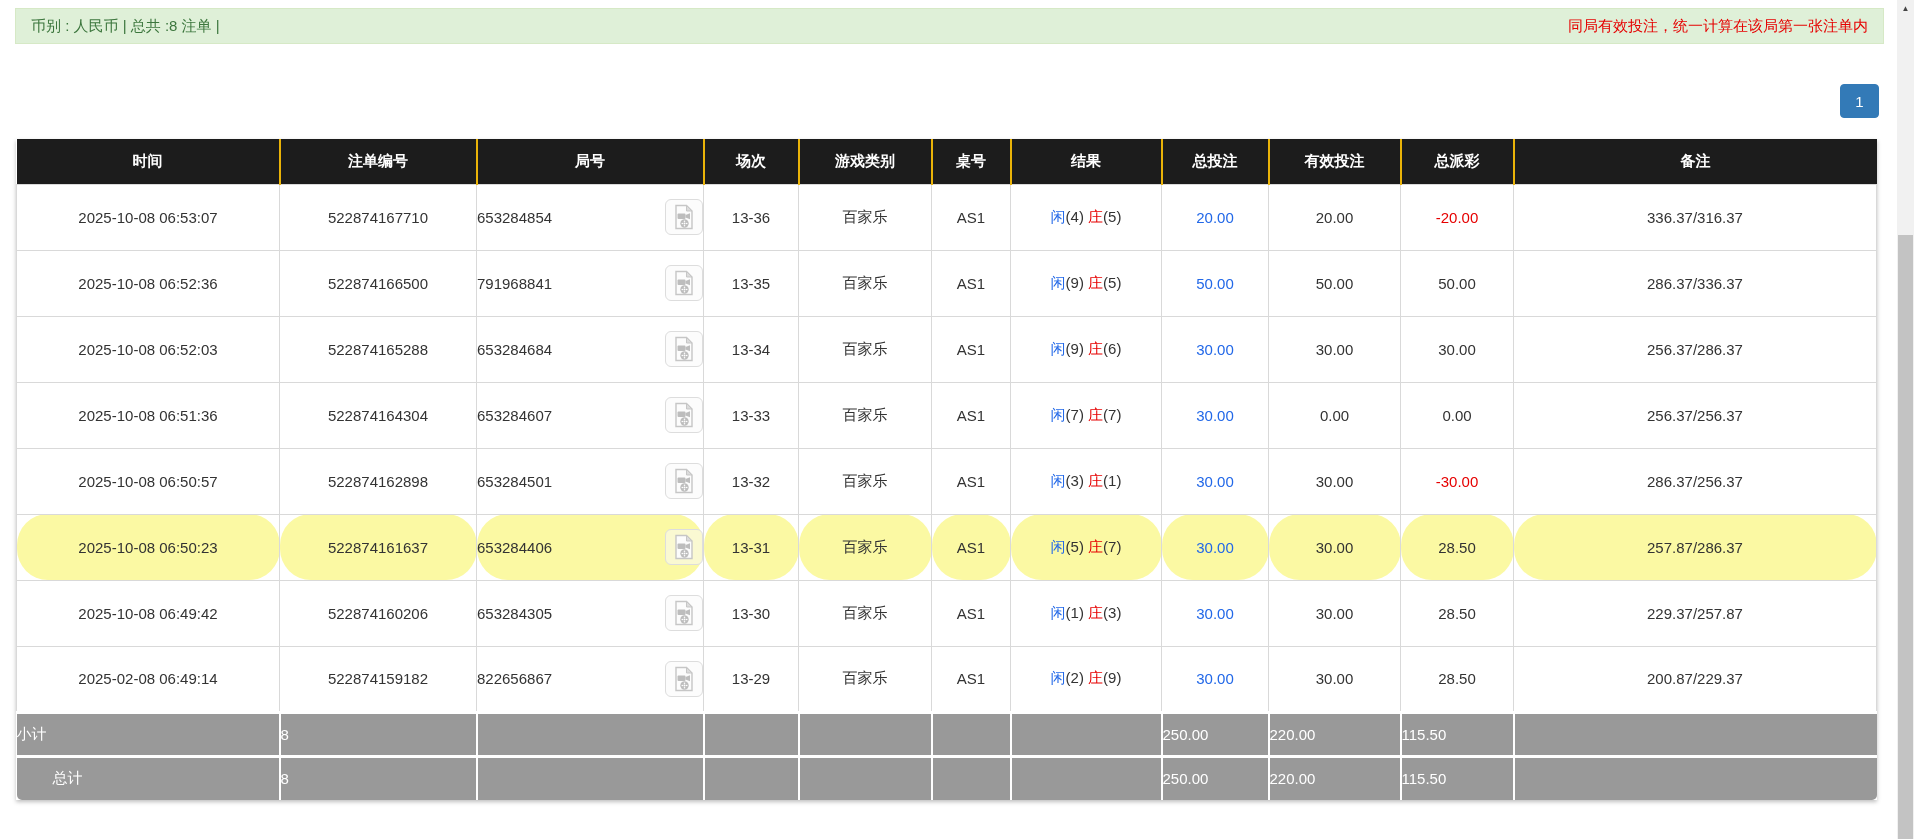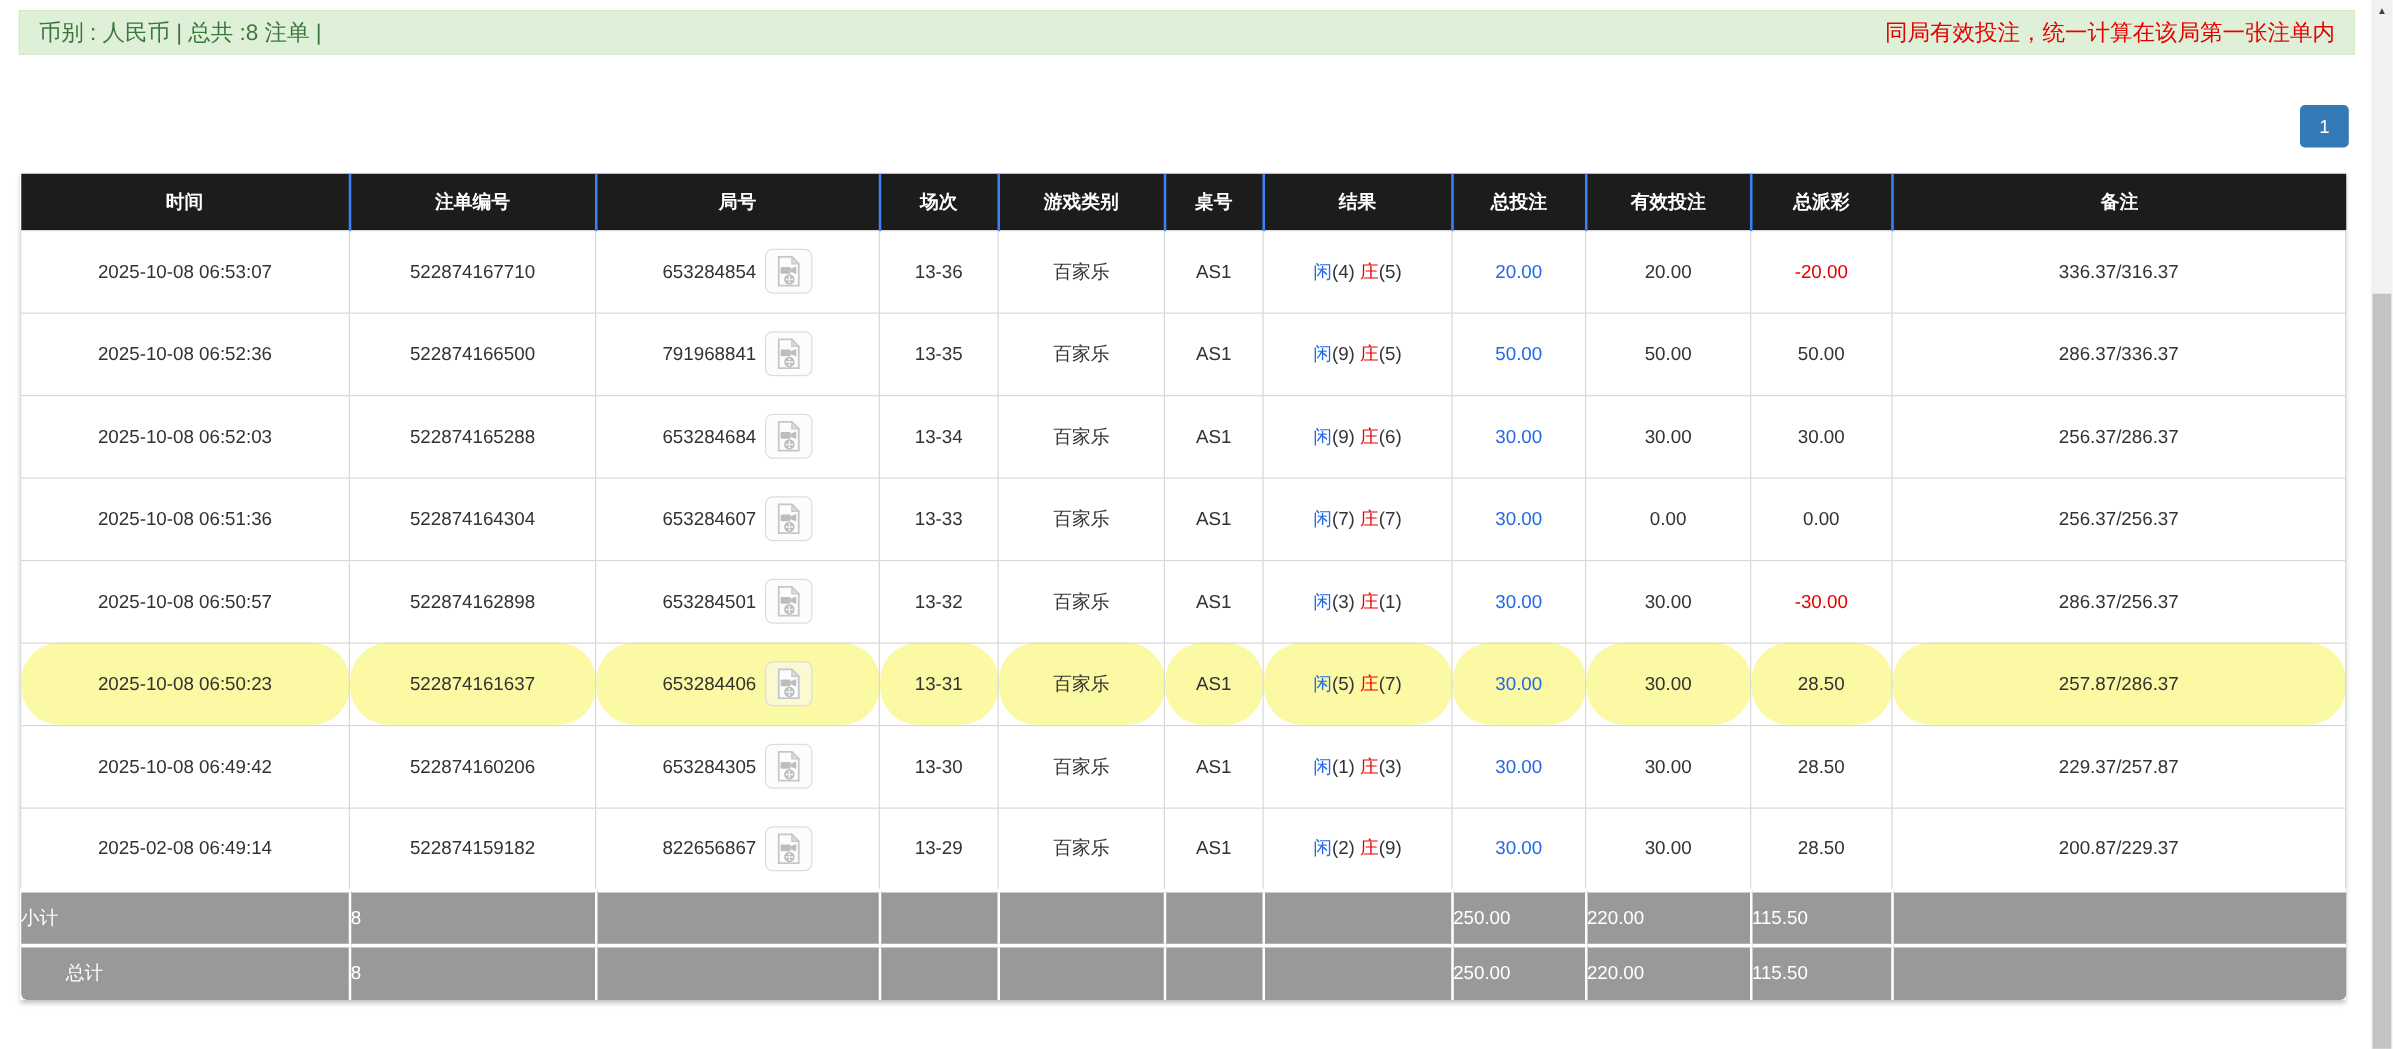--- a/index.html
+++ b/index.html
@@ -7,43 +7,43 @@
     --accent-red:#e60000; --accent-blue:#2268e8;
     --header-bg:#1c1c1c; --footer-bg:#999999;
     --highlight:#fbf9a3; --grid:#d9d9d9; --page-blue:#337ab7;
     --sb-track:#f1f1f1; --sb-thumb:#c3c3c3;
   }
   *{margin:0;padding:0;box-sizing:border-box;}
   html,body{width:1914px;height:839px;background:#fff;overflow:hidden;
     font-family:"Liberation Sans","DejaVu Sans",sans-serif;}
   .meta-bar{position:absolute;left:15px;top:8px;width:1869px;height:36px;
     background:var(--bar-bg);border:1px solid var(--bar-border);border-radius:0;
-    display:flex;justify-content:space-between;align-items:center;padding:0 15px;font-size:18px;}
+    display:flex;justify-content:space-between;align-items:center;padding:0 15px;font-size:15px;}
   .meta-bar .summary{color:var(--bar-text);}
   .meta-bar .notice{color:var(--accent-red);}
   .pagination{position:absolute;left:1840px;top:84px;}
   .page-btn{display:flex;align-items:center;justify-content:center;width:39px;height:34px;
     background:var(--page-blue);border:1px solid var(--page-blue);border-radius:4px;
     color:#fff;font-size:15px;cursor:pointer;}
   table.records{position:absolute;left:16px;top:139px;width:1860px;border-collapse:collapse;
     table-layout:fixed;box-shadow:0 2px 4px rgba(0,0,0,.25);}
   th{background:var(--header-bg);color:#fff;font-size:15px;font-weight:bold;height:45px;
-    border-right:2px solid #3b82f6;text-align:center;}
+    border-right:2px solid #eab308;text-align:center;}
   th:last-child{border-right:none;}
   tbody td{background:#fff;border:1px solid var(--grid);height:66px;text-align:center;
     font-size:15px;color:#333;vertical-align:middle;}
   tr.highlight td{background:var(--highlight);border-radius:31px;}
   tfoot td{background:var(--footer-bg);color:#fff;height:44px;text-align:left;font-size:15px;
     border-right:2px solid #fff;border-top:3px solid #fff;}
   tfoot td:last-child{border-right:none;}
   tfoot tr:last-child td:first-child{border-bottom-left-radius:5px;padding-left:36px;}
   tfoot tr:last-child td:last-child{border-bottom-right-radius:5px;}
   .blue{color:var(--accent-blue);}
   .red{color:var(--accent-red);}
-  .round-wrap{display:flex;align-items:center;justify-content:center;gap:7px;}
+  .round-wrap{display:flex;align-items:center;justify-content:space-between;gap:7px;}
   .video-btn{width:38px;height:36px;background:rgba(250,250,250,.55);border:1px solid #ddd;
     border-radius:6px;display:inline-flex;align-items:center;justify-content:center;cursor:pointer;}
   .scrollbar{position:absolute;right:0;top:0;width:17px;height:839px;background:var(--sb-track);}
   .sb-arrow{width:17px;height:17px;display:flex;align-items:center;justify-content:center;
     font-size:8px;color:#444;cursor:pointer;}
   .sb-thumb{position:absolute;left:1px;top:235px;width:15px;height:604px;background:var(--sb-thumb);cursor:pointer;}
 </style>
 </head>
 <body>
 

